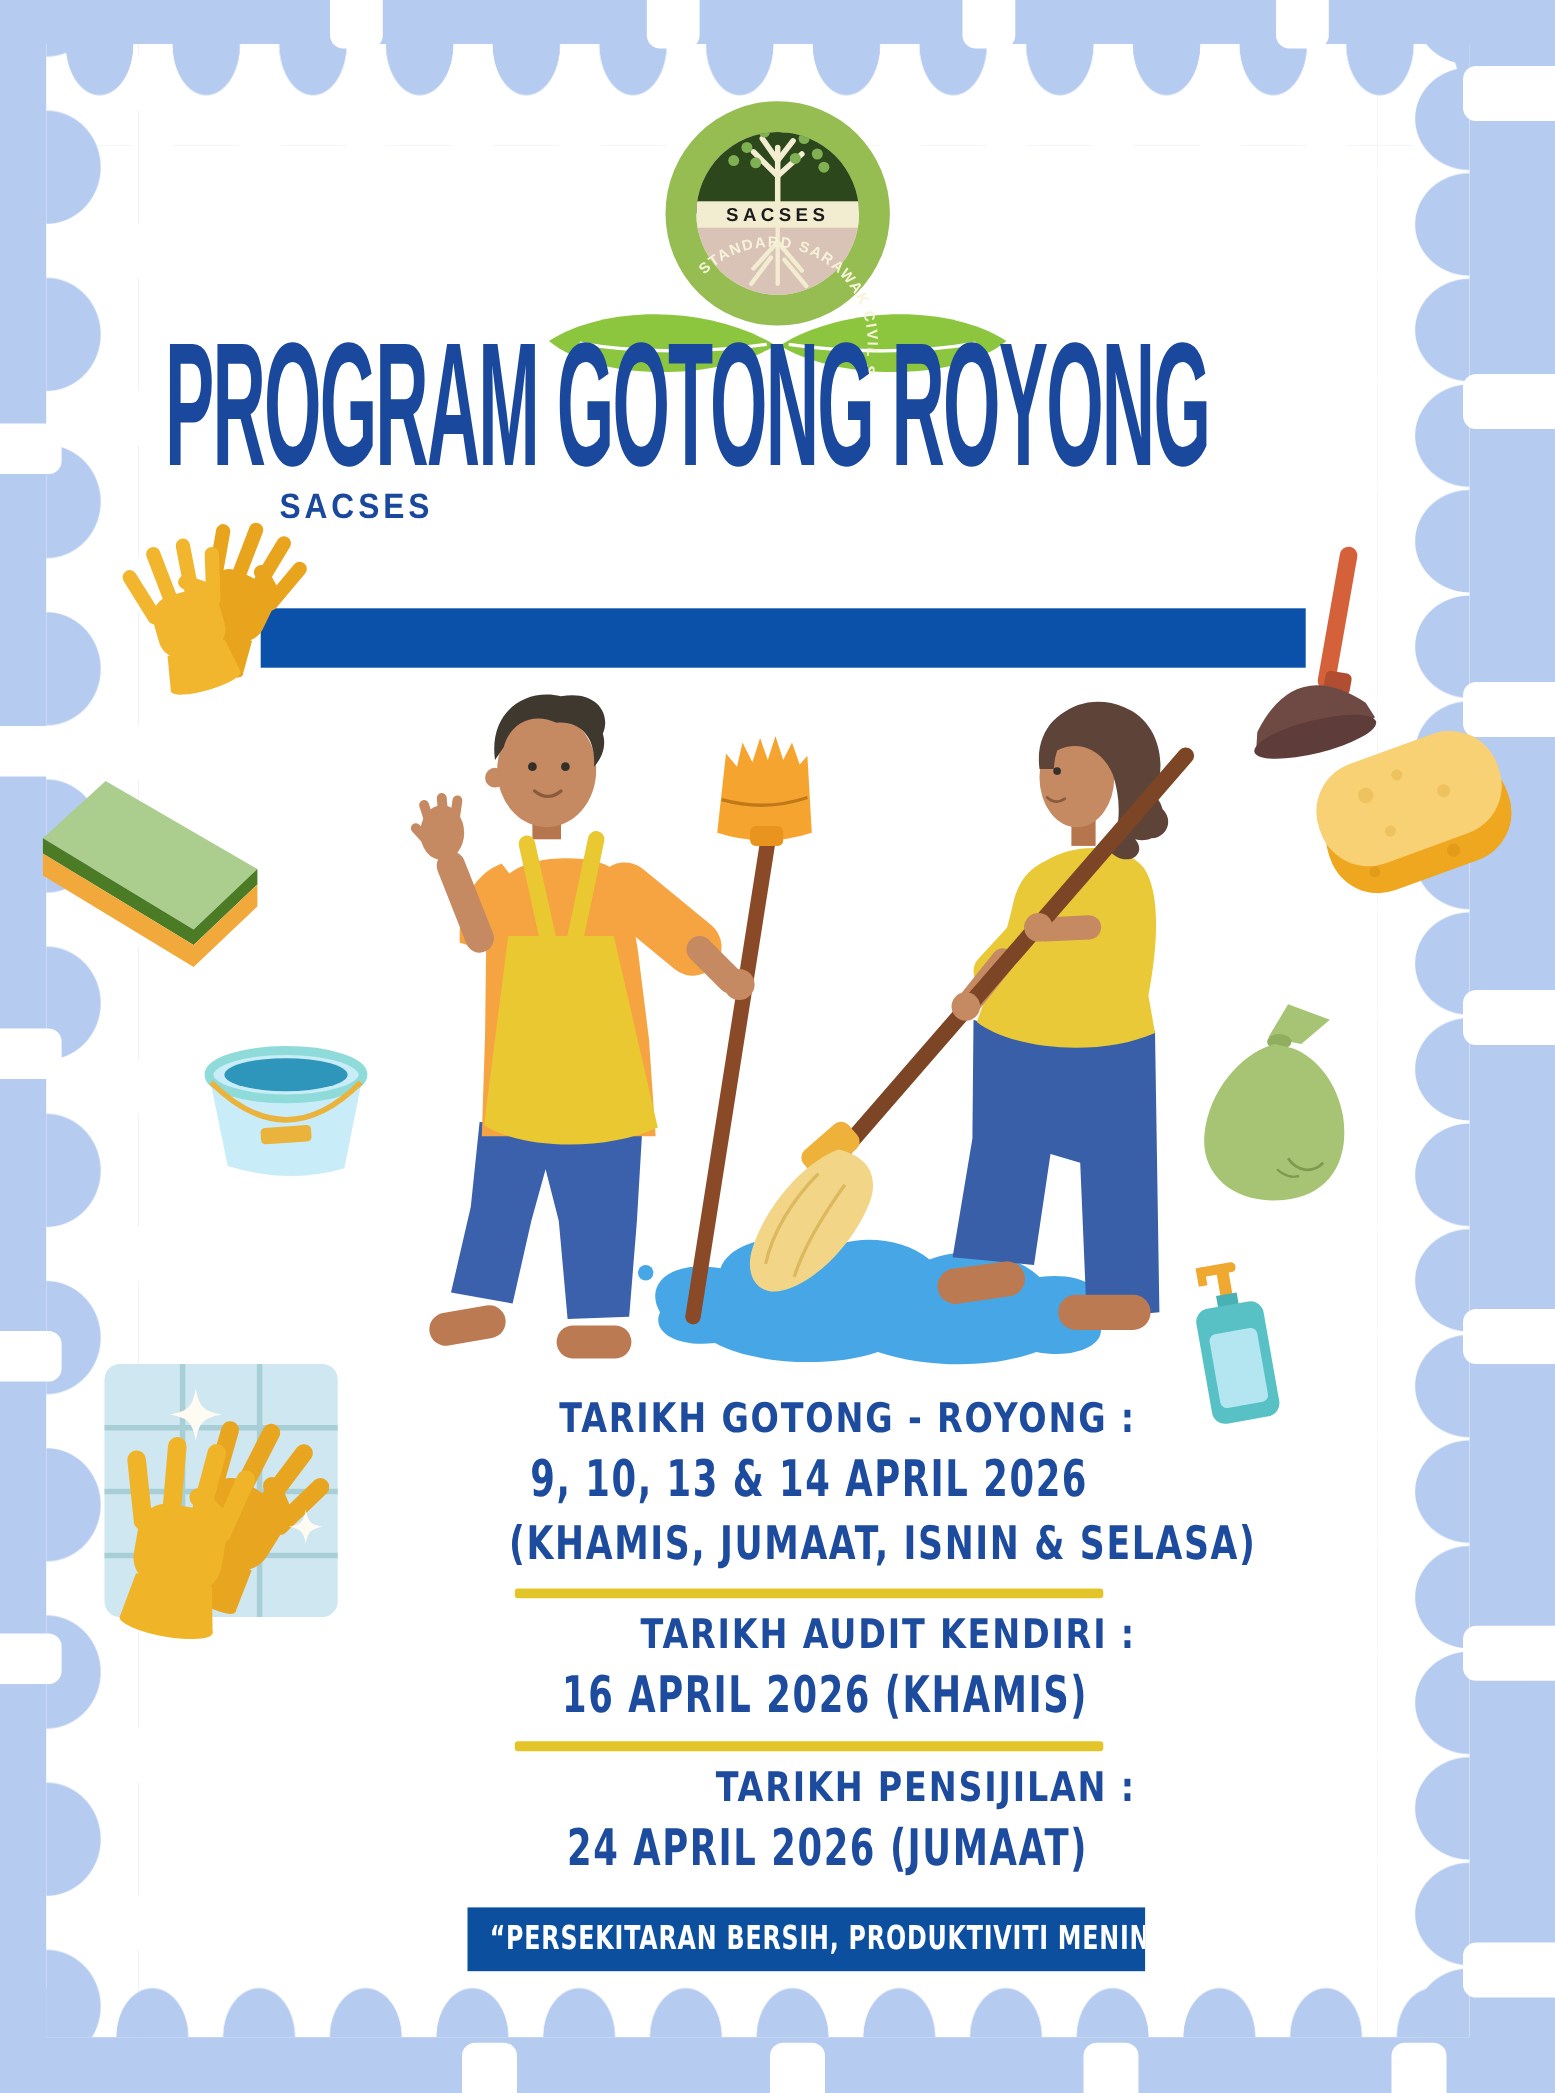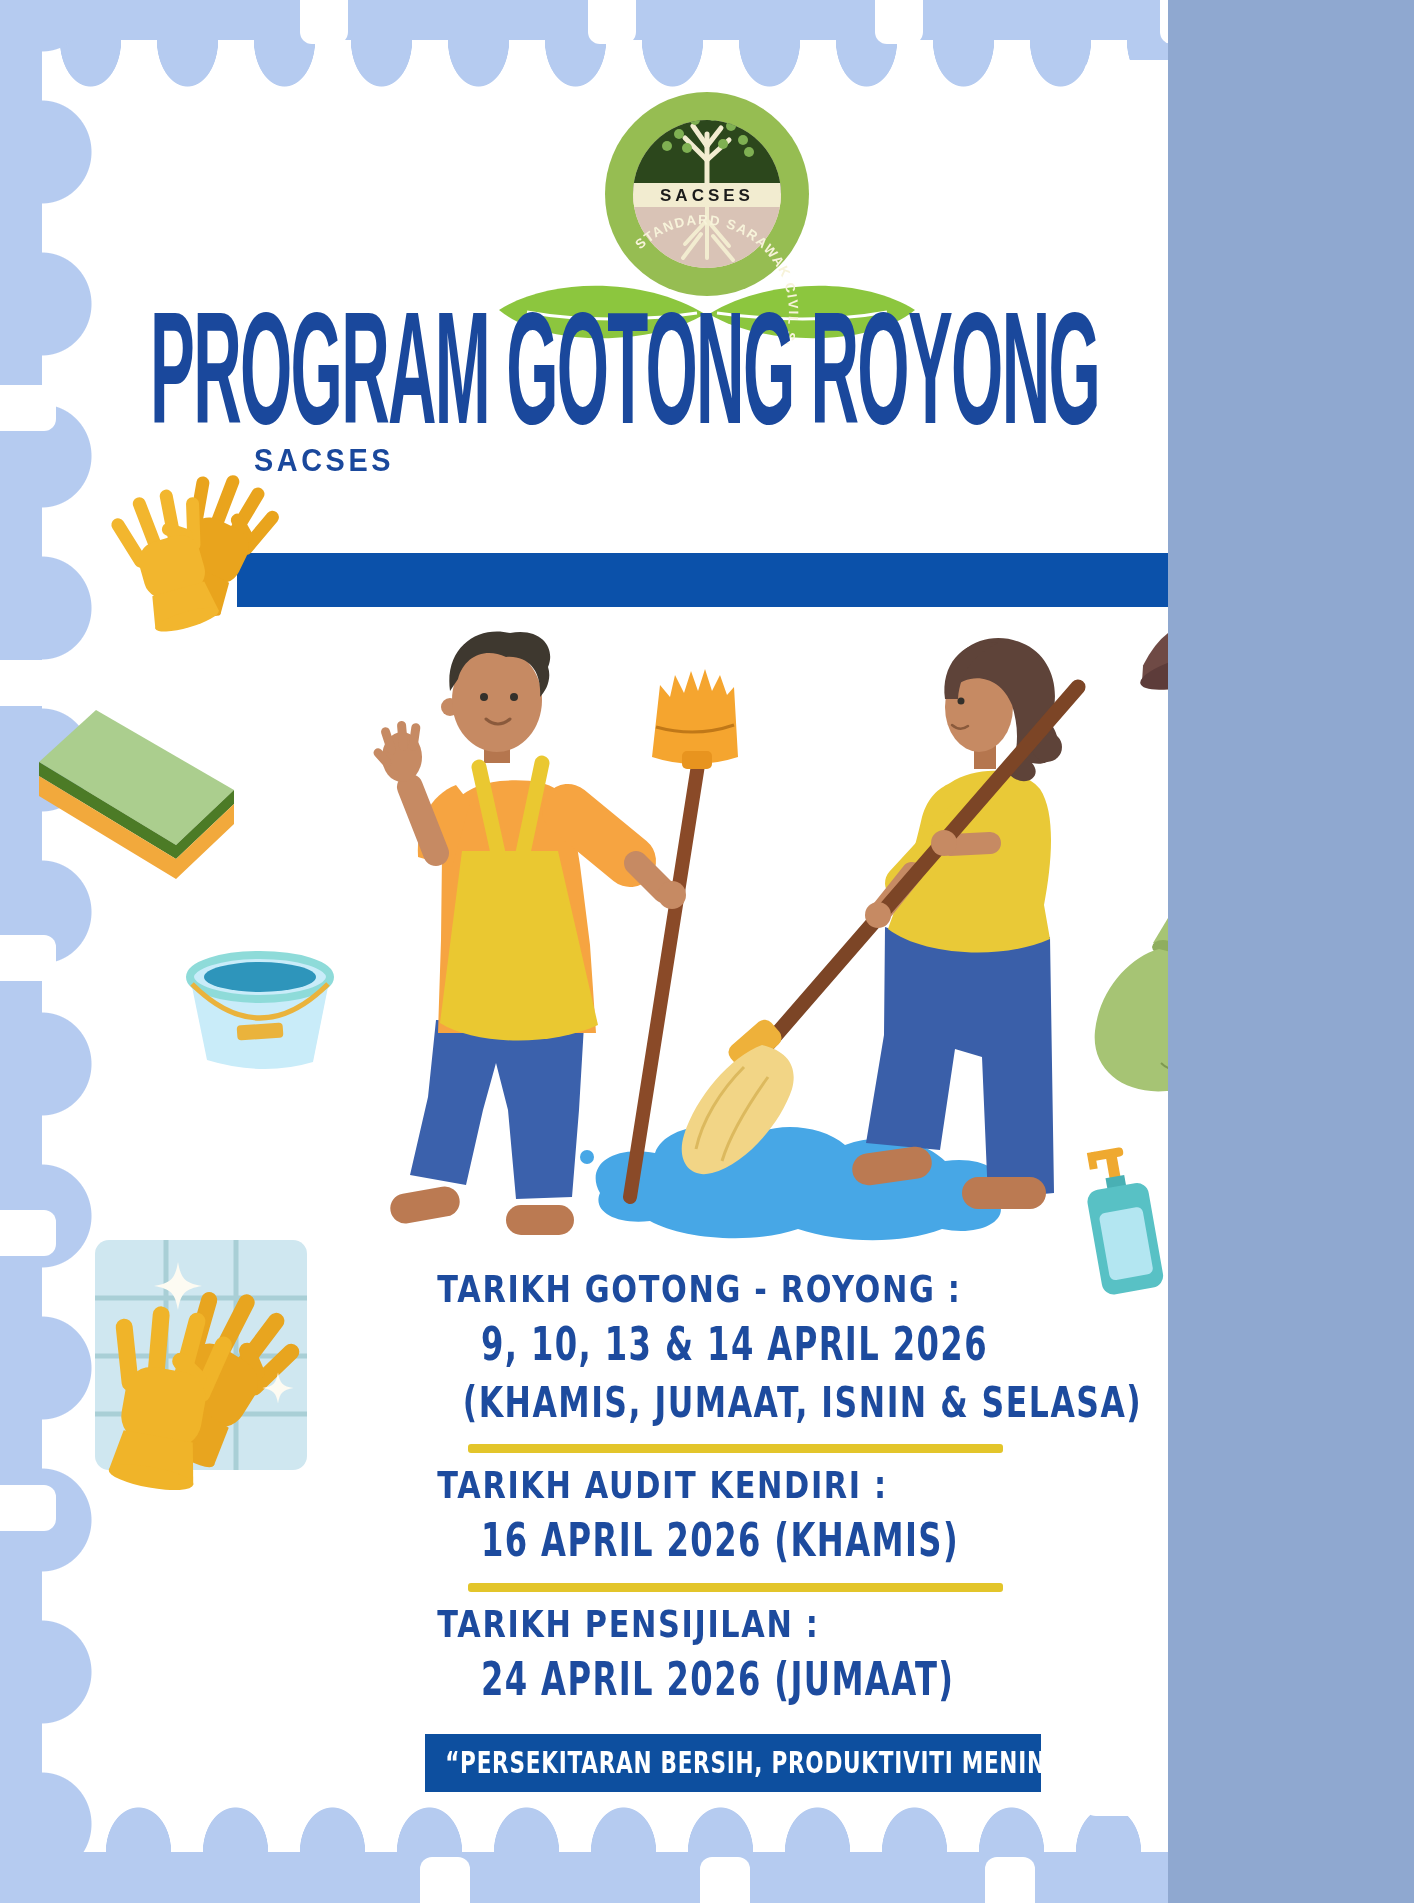--- a/index.html
+++ b/index.html
@@ -1,16 +1,16 @@
 <!DOCTYPE html>
 <html><head>
 <meta charset="utf-8">
 <style>
   html,body{margin:0;padding:0;background:#8fa8d0;}
-  .page{position:relative;width:1168px;height:1903px;background:#b5cbf0;overflow:hidden;
+  .page{position:relative;width:1414px;height:1903px;background:#b5cbf0;overflow:hidden;
         font-family:"Liberation Sans",sans-serif;}
   
   .panel{position:absolute;left:42px;top:40px;width:1294px;height:1812px;background:#ffffff;}
   
   .scallop{position:absolute;pointer-events:none;}
   .scallop.top{left:0;right:0;top:0;height:92px;
     background-image:radial-gradient(31px 47px at 50% 0%, #b5cbf0 98%, rgba(181,203,240,0) 100%);
     background-size:97px 92px;background-repeat:repeat-x;}
   .scallop.bottom{left:0;right:0;bottom:0;height:92px;
     background-image:radial-gradient(33px 45px at 50% 100%, #b5cbf0 98%, rgba(181,203,240,0) 100%);
@@ -29,21 +29,21 @@
   .tab.b{bottom:-12px;height:58px;width:50px;}
 
   .title{position:absolute;left:150px;top:288px;font-size:160px;font-weight:bold;
          color:#1a489c;letter-spacing:-4px;line-height:1;white-space:nowrap;
          transform:scaleX(0.42);transform-origin:left top;}
   .subtitle{position:absolute;left:254px;top:442px;font-size:32px;font-weight:bold;
          color:#1a489c;letter-spacing:4px;white-space:nowrap;
          transform:scaleX(0.9);transform-origin:left top;}
   .bluebar{position:absolute;left:237px;top:553px;width:950px;height:54px;background:#0b51aa;}
 
-  .sched{position:absolute;left:372px;top:1252px;width:726px;text-align:left;
+  .sched{position:absolute;left:372px;top:1252px;width:726px;text-align:right;
          font-family:"DejaVu Sans",sans-serif;color:#1d4b9e;font-weight:bold;}
   .sched div{white-space:nowrap;}
   .sched-h{font-size:37px;line-height:48px;letter-spacing:2px;transform:scaleX(0.82);}
   .sched-d{font-size:46px;line-height:60px;letter-spacing:2px;transform:scaleX(0.70);}
   .sched-days{font-size:42px;line-height:57px;letter-spacing:2px;transform:scaleX(0.75);}
   .sched .pad{height:14px;}
   .divider{width:535px;height:9px;background:#e3c52a;margin:13px auto 9px auto;border-radius:3px;}
 
   .banner{position:absolute;left:425px;top:1734px;width:616px;height:58px;background:#0d4f9f;
           overflow:hidden;}

